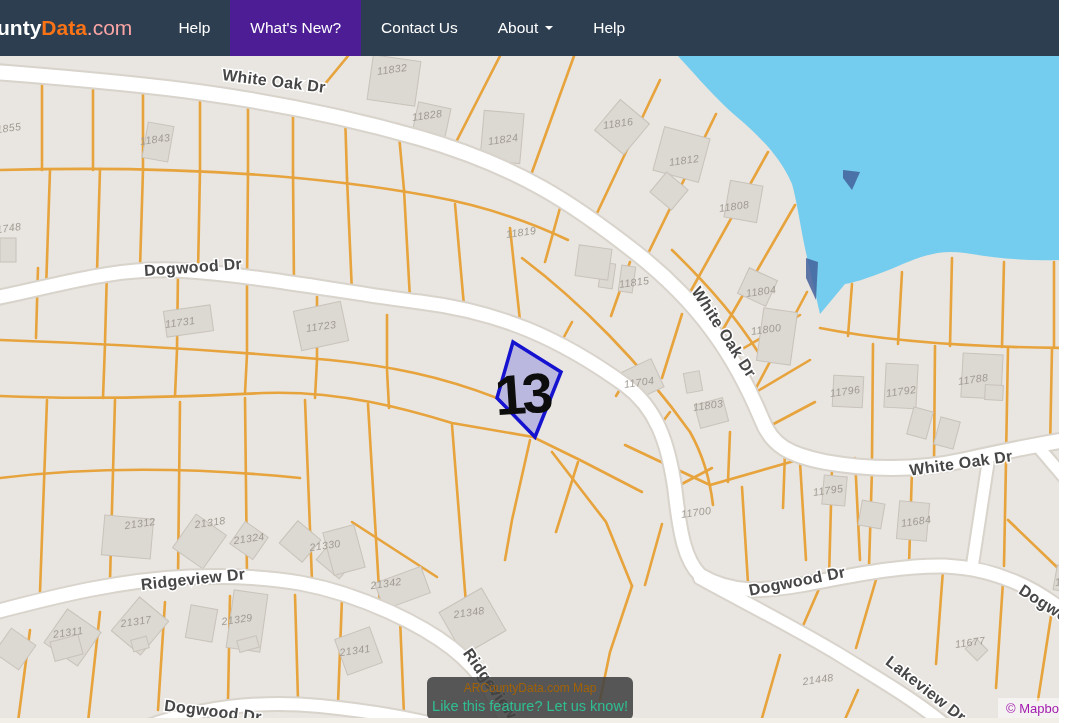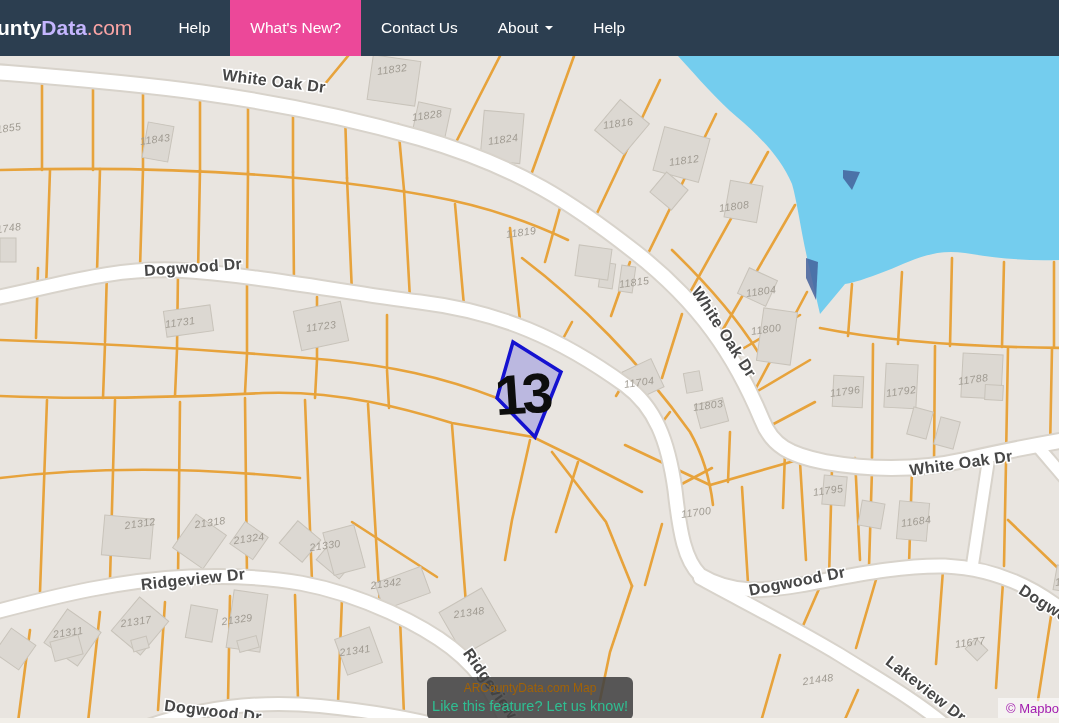--- a/index.html
+++ b/index.html
@@ -4,26 +4,26 @@
 <style>
   html,body{margin:0;padding:0;background:#ffffff;}
   #page{position:relative;width:1059px;height:723px;overflow:hidden;background:#ffffff;
         font-family:"Liberation Sans",sans-serif;}
   
   .navbar{position:absolute;top:0;left:0;width:1086px;height:56px;background:#2c3e50;
           border-radius:0 10px 0 0;display:flex;align-items:stretch;}
   .brand{display:flex;align-items:center;font-size:21px;font-weight:bold;margin-left:-3px;
          white-space:nowrap;cursor:pointer;}
   .brand .b1{color:#ffffff;}
-  .brand .b2{color:#c4b5fd;}
+  .brand .b2{color:#f97316;}
   .brand .b3{color:#fca5a5;font-weight:normal;}
   .nav{display:flex;margin-left:26px;}
   .nav a{display:flex;align-items:center;padding:0 20px;color:#ffffff;font-size:15.5px;
          text-decoration:none;cursor:pointer;white-space:nowrap;}
-  .nav a.active{background:#ec4899;}
+  .nav a.active{background:#4c1d95;}
   .caret{margin-left:7px;width:0;height:0;border-left:4px solid transparent;
          border-right:4px solid transparent;border-top:4px solid #ffffff;display:inline-block;}
   
   .map{position:absolute;top:56px;left:0;width:1086px;height:667px;background:#e9e5e0;overflow:hidden;}
   #map-svg{position:absolute;top:0;left:0;}
   .street-label{font-size:16px;font-weight:bold;fill:#474747;stroke:#ffffff;stroke-width:3px;
                 paint-order:stroke;letter-spacing:0.3px;}
   .parcel-label{font-size:10.5px;font-style:italic;fill:#a09b92;letter-spacing:0.4px;}
   .h-label{font-size:56px;font-weight:bold;fill:#0d0d0d;letter-spacing:-4px;}
   

